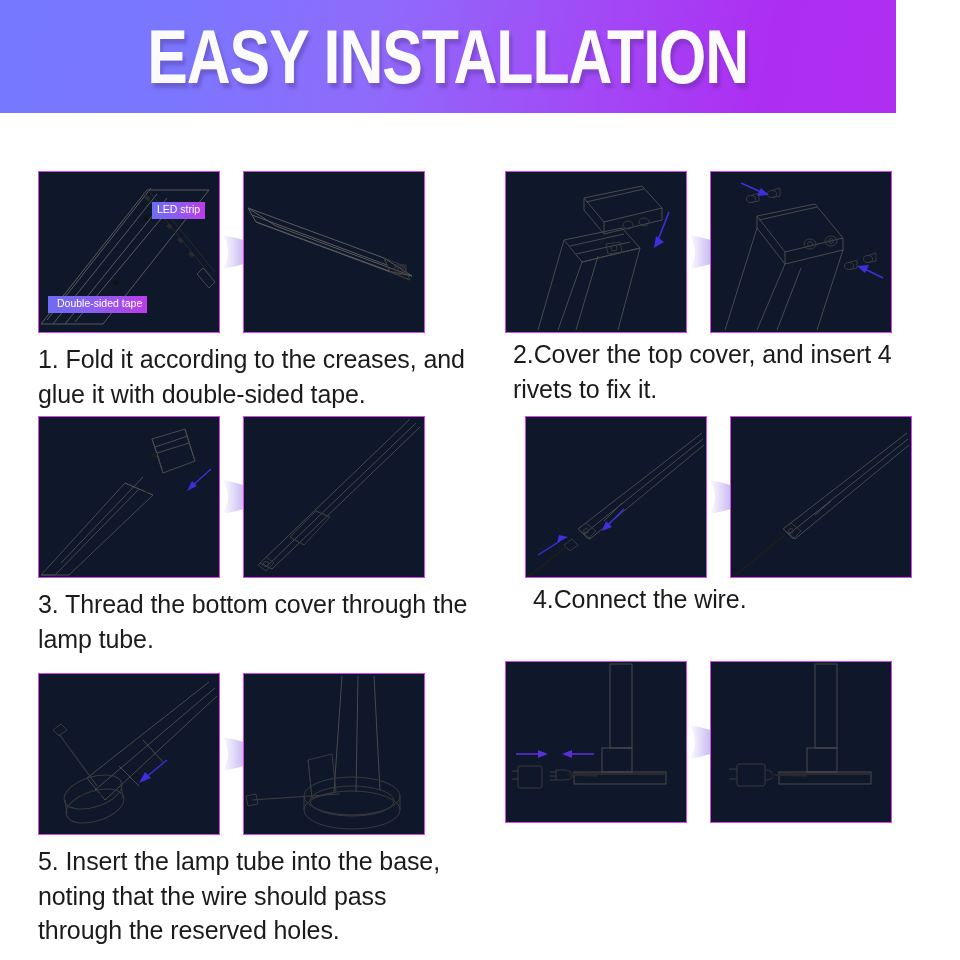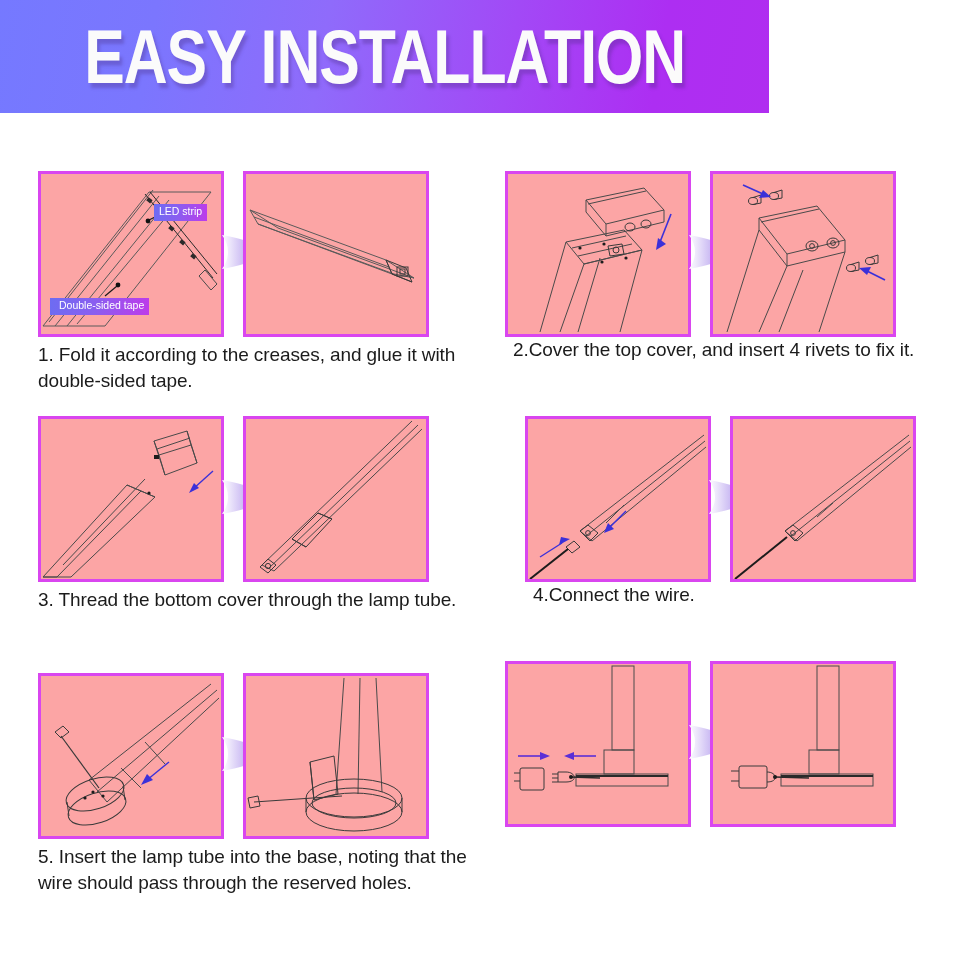--- a/index.html
+++ b/index.html
@@ -6,21 +6,21 @@
   body{
     width:960px;height:960px;
     background:#ffffff;
     font-family:"Liberation Sans", sans-serif;
     overflow:hidden;
   }
   #page{position:relative;width:960px;height:960px;background:#fff;}
 
   
   .header{
-    position:absolute;left:0;top:0;width:769px;height:113px;
+    position:absolute;left:0;top:0;width:896px;height:113px;
     background:linear-gradient(100deg,#7579ff 0%,#7b76fe 20%,#8f6bfb 42%,#a249f6 66%,#ad2ef2 85%,#b02ef0 100%);
     display:flex;align-items:center;justify-content:center;
   }
   .header-title{
     font-family:"Liberation Sans", sans-serif;
     font-weight:bold;
     font-size:62px;
     letter-spacing:-1px;
     color:#fbfbfb;
     transform:scaleY(1.22) scaleX(0.98);
@@ -28,36 +28,36 @@
     white-space:nowrap;
   }
 
   
   .grid{position:absolute;left:0;top:113px;width:960px;height:847px;}
   .step{position:absolute;}
   .panels{position:relative;height:160px;}
   .panel{
     position:absolute;top:0;
     width:180px;height:160px;
-    border:3px solid #d946ef;
-    background:#fca5a5;
+    border:1px solid #d946ef;
+    background:#0f172a;
     overflow:hidden;
     text-decoration:underline;
   }
   .panel.left{left:0;}
   .panel.right{left:205px;}
   .panel svg{display:block;width:180px;height:160px;}
 
   
   .big-arrow{
     position:absolute;left:183px;top:50px;width:64px;height:62px;
   }
   .caption{
     margin-top:11px;
-    font-size:19px;
+    font-size:25px;
     line-height:1.38;
     color:#1b1b1b;
     font-family:"Liberation Sans", sans-serif;
     letter-spacing:-0.1px;
     width:430px;
   }
   .step.col-right .caption{padding-left:8px;margin-top:6px;}
 
   
   .tag{

